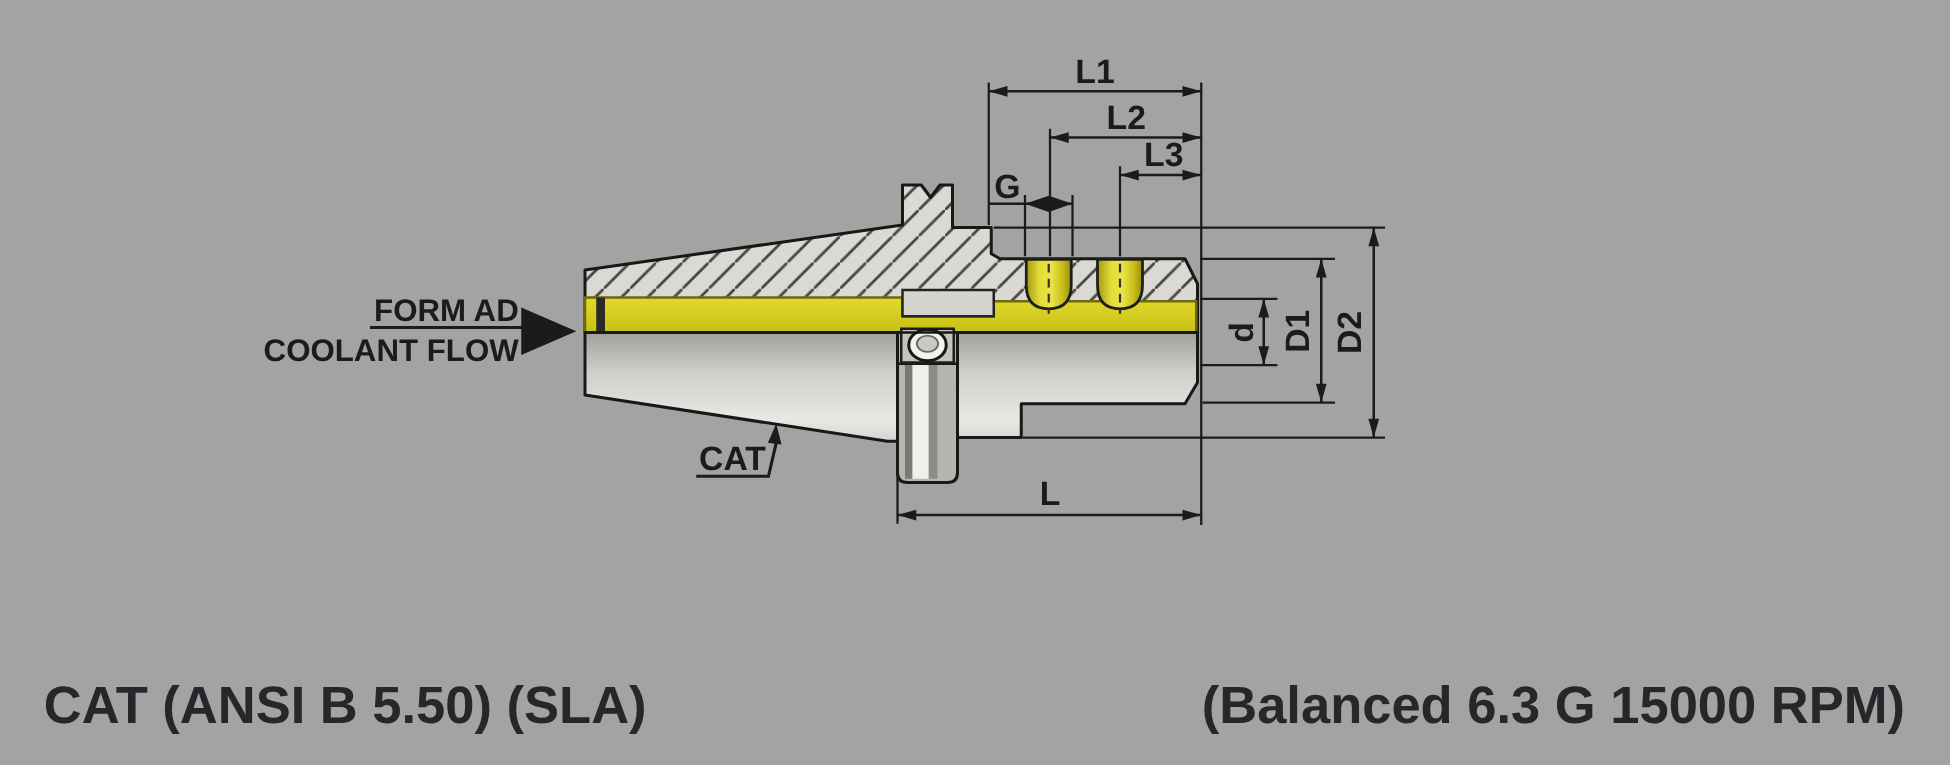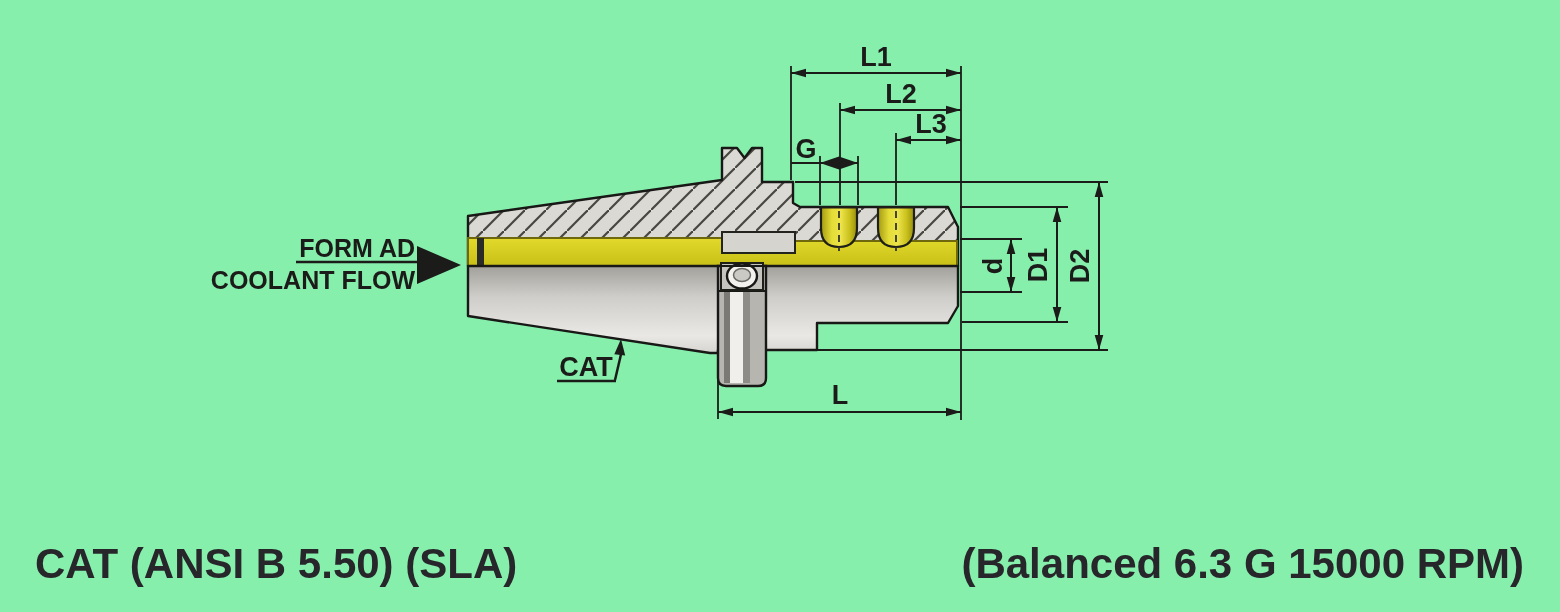--- a/index.html
+++ b/index.html
@@ -1,17 +1,17 @@
 <!DOCTYPE html>
 <html><head>
 <meta charset="utf-8">
 <style>
   html,body{margin:0;padding:0;background:#ffffff;}
   .stage{
-    width:1560px;height:612px;position:relative;background:#86efac;
+    width:1560px;height:612px;position:relative;background:#a3a3a3;
     font-family:"Liberation Sans", sans-serif;overflow:hidden;
   }
   svg{display:block;}
   text{font-family:"Liberation Sans","DejaVu Sans",sans-serif;}
   .dim-text{font-size:27px;font-weight:bold;fill:#1b1b19;}
   .callout-text{font-size:25px;font-weight:bold;fill:#1b1b19;}
   .cat-text{font-size:27px;font-weight:bold;fill:#1b1b19;}
   .caption-text{font-size:42px;font-weight:bold;}
   .dimline{stroke:#1b1b19;stroke-width:2;fill:none;}
   .extline{stroke:#1b1b19;stroke-width:1.8;fill:none;}

